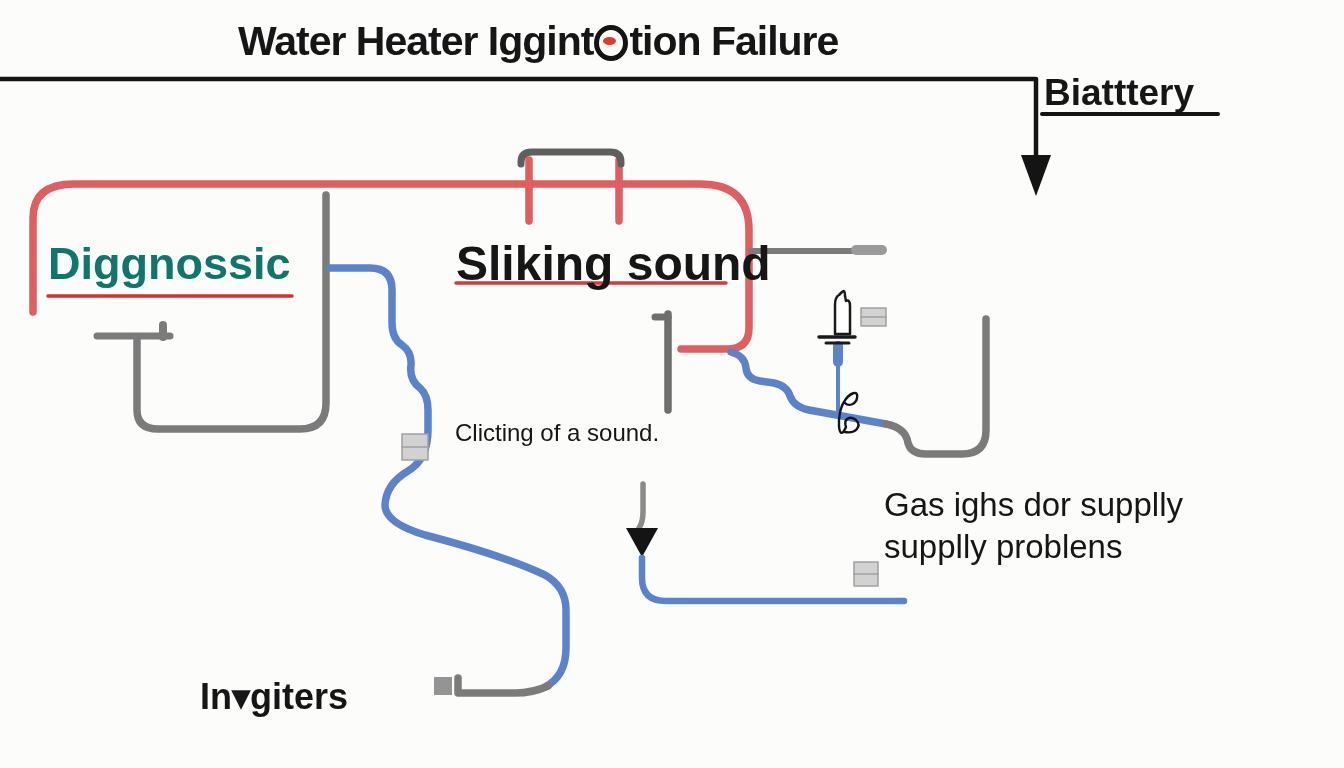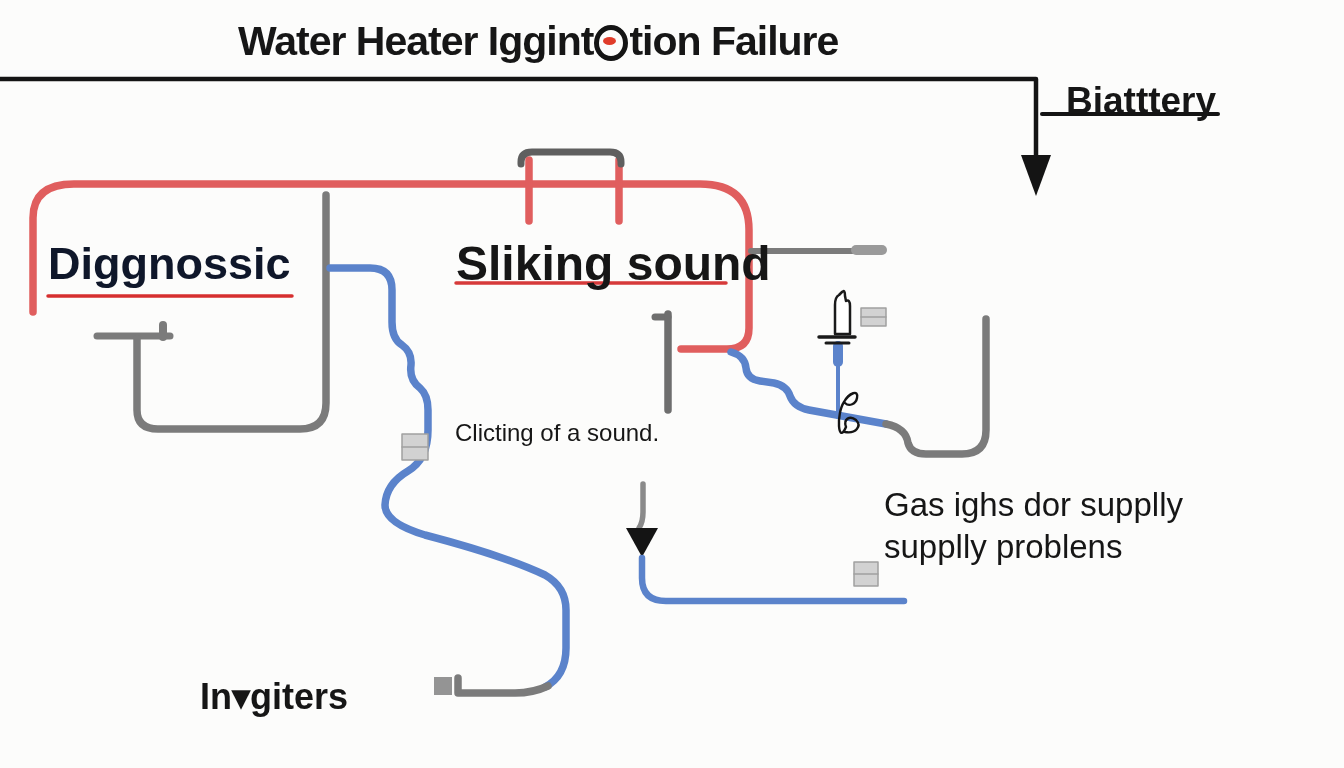--- a/index.html
+++ b/index.html
@@ -16,22 +16,22 @@
     display:flex;align-items:center;
   }
   .odd-glyph{
     display:inline-block;width:24px;height:26px;margin:2px 1px 0 1px;
     border:5px solid #141414;border-radius:50%;position:relative;
   }
   .odd-glyph i{
     position:absolute;left:4px;top:7px;width:13px;height:8px;
     background:#e03c2a;border-radius:50%;
   }
-  .battery{left:1066px;top:72px;font-size:37px;font-weight:700;margin-top:8px;}
-  .diagnostic{left:48px;top:238px;font-size:45px;font-weight:700;color:#0f172a;}
+  .battery{left:1044px;top:72px;font-size:37px;font-weight:700;}
+  .diagnostic{left:48px;top:238px;font-size:45px;font-weight:700;color:#0f766e;}
   .sliking{left:456px;top:236px;font-size:48px;font-weight:700;}
   .twoline{font-size:33px;font-weight:400;line-height:42px;white-space:nowrap;}
   .nogas{left:886px;top:228px;}
   .gassupply{left:884px;top:484px;}
   .clicking{left:455px;top:419px;font-size:24px;font-weight:400;}
   .igniters{left:200px;top:676px;font-size:36px;font-weight:700;}
 </style>
 </head>
 <body>
 

